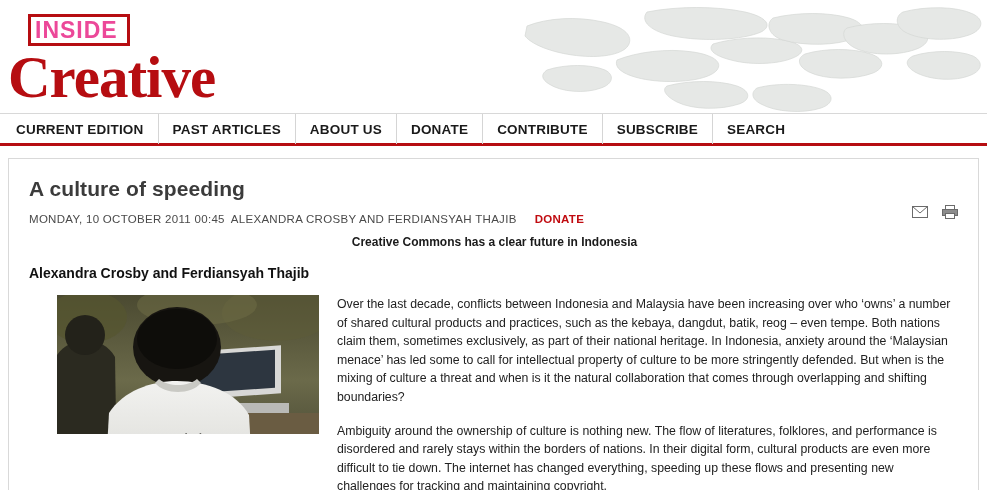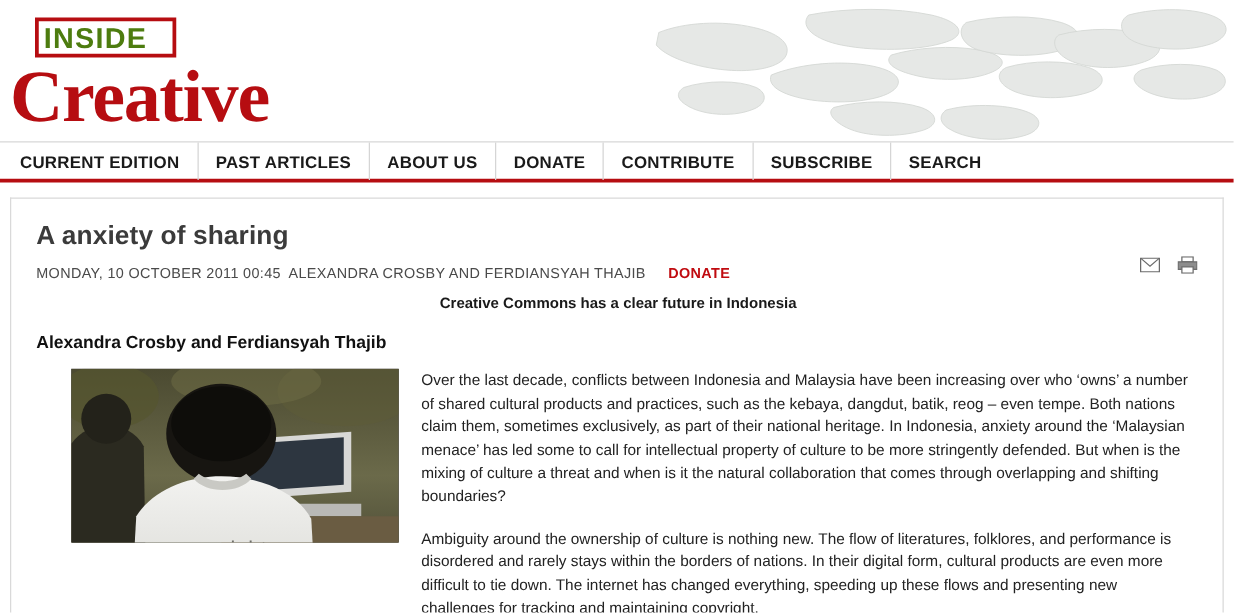--- a/index.html
+++ b/index.html
@@ -26,27 +26,27 @@
   }
   .logo {
     position: absolute;
     left: 8px;
     top: 14px;
     width: 300px;
   }
   .logo-inside {
     display: inline-block;
     background: #ffffff;
-    color: #4d7c0f;
+    color: #ec4899;
     font-family: "Liberation Sans", sans-serif;
     font-weight: bold;
     font-size: 23px;
     letter-spacing: 1px;
     line-height: 26px;
-    padding: 0 20px 0 4px;
+    padding: 0 9px 0 4px;
     border: 3px solid #b60d11;
     margin-left: 20px;
   }
   .logo-indonesia {
     display: block;
     color: #b60d11;
     font-family: "Liberation Serif", serif;
     font-size: 59px;
     line-height: 58px;
     font-weight: bold;
@@ -204,21 +204,21 @@
     <div class="nav-item">PAST ARTICLES</div>
     <div class="nav-item">ABOUT US</div>
     <div class="nav-item">DONATE</div>
     <div class="nav-item">CONTRIBUTE</div>
     <div class="nav-item">SUBSCRIBE</div>
     <div class="nav-item">SEARCH</div>
   </div>
 
   <div class="content-frame">
 
-    <div class="article-title">A anxiety of sharing</div>
+    <div class="article-title">A culture of speeding</div>
 
     <div class="meta-row">
       <span class="meta-date">MONDAY, 10 OCTOBER 2011 00:45</span>
       <span class="meta-authors">ALEXANDRA CROSBY AND FERDIANSYAH THAJIB</span>
       <span class="meta-category">DONATE</span>
     </div>
 
     <div class="tools">
       <span class="tool-icon">
         <svg width="16" height="12" viewBox="0 0 16 12">

